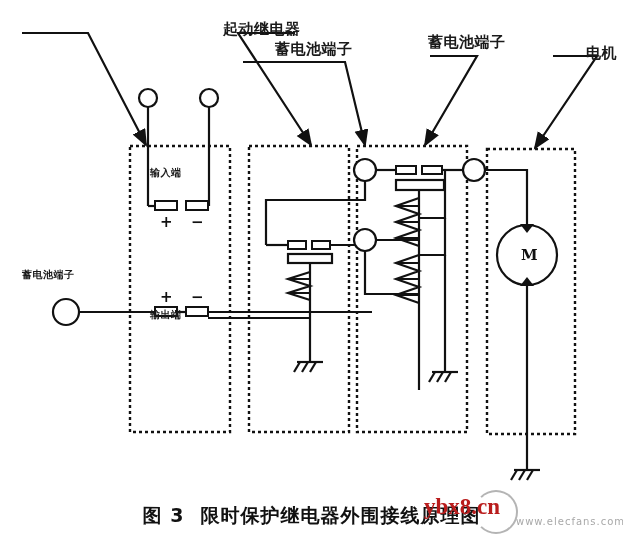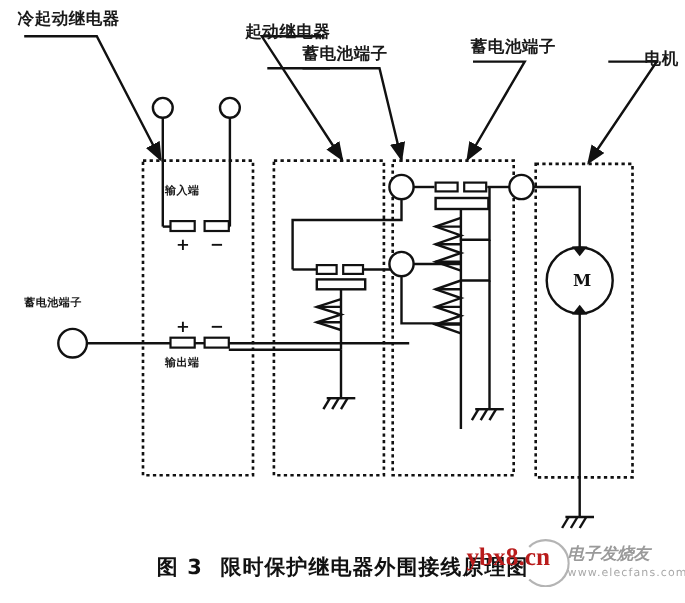--- a/index.html
+++ b/index.html
@@ -246,47 +246,45 @@
       <path d="M520,286 L534,286 L527,277 z"></path>
     </g>
     <g stroke="#111" stroke-width="2.2" fill="none">
       <path d="M514,470 L540,470"></path>
       <path d="M517,470 L511,480"></path>
       <path d="M525,470 L519,480"></path>
       <path d="M533,470 L527,480"></path>
     </g>
   </svg>
 
-  <div class="lbl lbl-top" style="left:16px; top:8px;">冷起动继电器</div>
 
 
   <div class="lbl lbl-top" style="left:182px; top:20px;margin-left:41px;">起动继电器</div>
 
   <div class="lbl lbl-top" style="left:275px; top:40px;">蓄电池端子</div>
 
   <div class="lbl lbl-top" style="left:428px; top:33px;">蓄电池端子</div>
 
   <div class="lbl lbl-top" style="left:586px; top:44px;">电机</div>
 
   <div class="lbl lbl-in" style="left:150px; top:166px;">输入端</div>
 
-  <div class="lbl lbl-in" style="left:150px; top:323px;text-align:center;">输出端</div>
+  <div class="lbl lbl-in" style="left:150px; top:308px;text-align:center;">输出端</div>
 
   <div class="lbl lbl-in" style="left:22px; top:268px;">蓄电池端子</div>
 
   <div class="sign" style="left:160px; top:213px;">+</div>
   <div class="sign" style="left:191px; top:213px;">−</div>
 
   <div class="sign" style="left:160px; top:288px;">+</div>
   <div class="sign" style="left:191px; top:288px;">−</div>
 
   <div class="motor-letter" style="left:521px; top:246px;">M</div>
 
   <div id="caption">
     <span class="cap-num">图 3</span><span>限时保护继电器外围接线原理图</span>
   </div>
 
   <div id="wm-ring"></div>
   <div class="wm" id="wm-ybx8">ybx8.cn</div>
-  <div class="wm" id="wm-elecfans-cn">电子发烧友</div>
   <div class="wm" id="wm-elecfans-url">www.elecfans.com</div>
 
 </div>
 
 </body></html>

